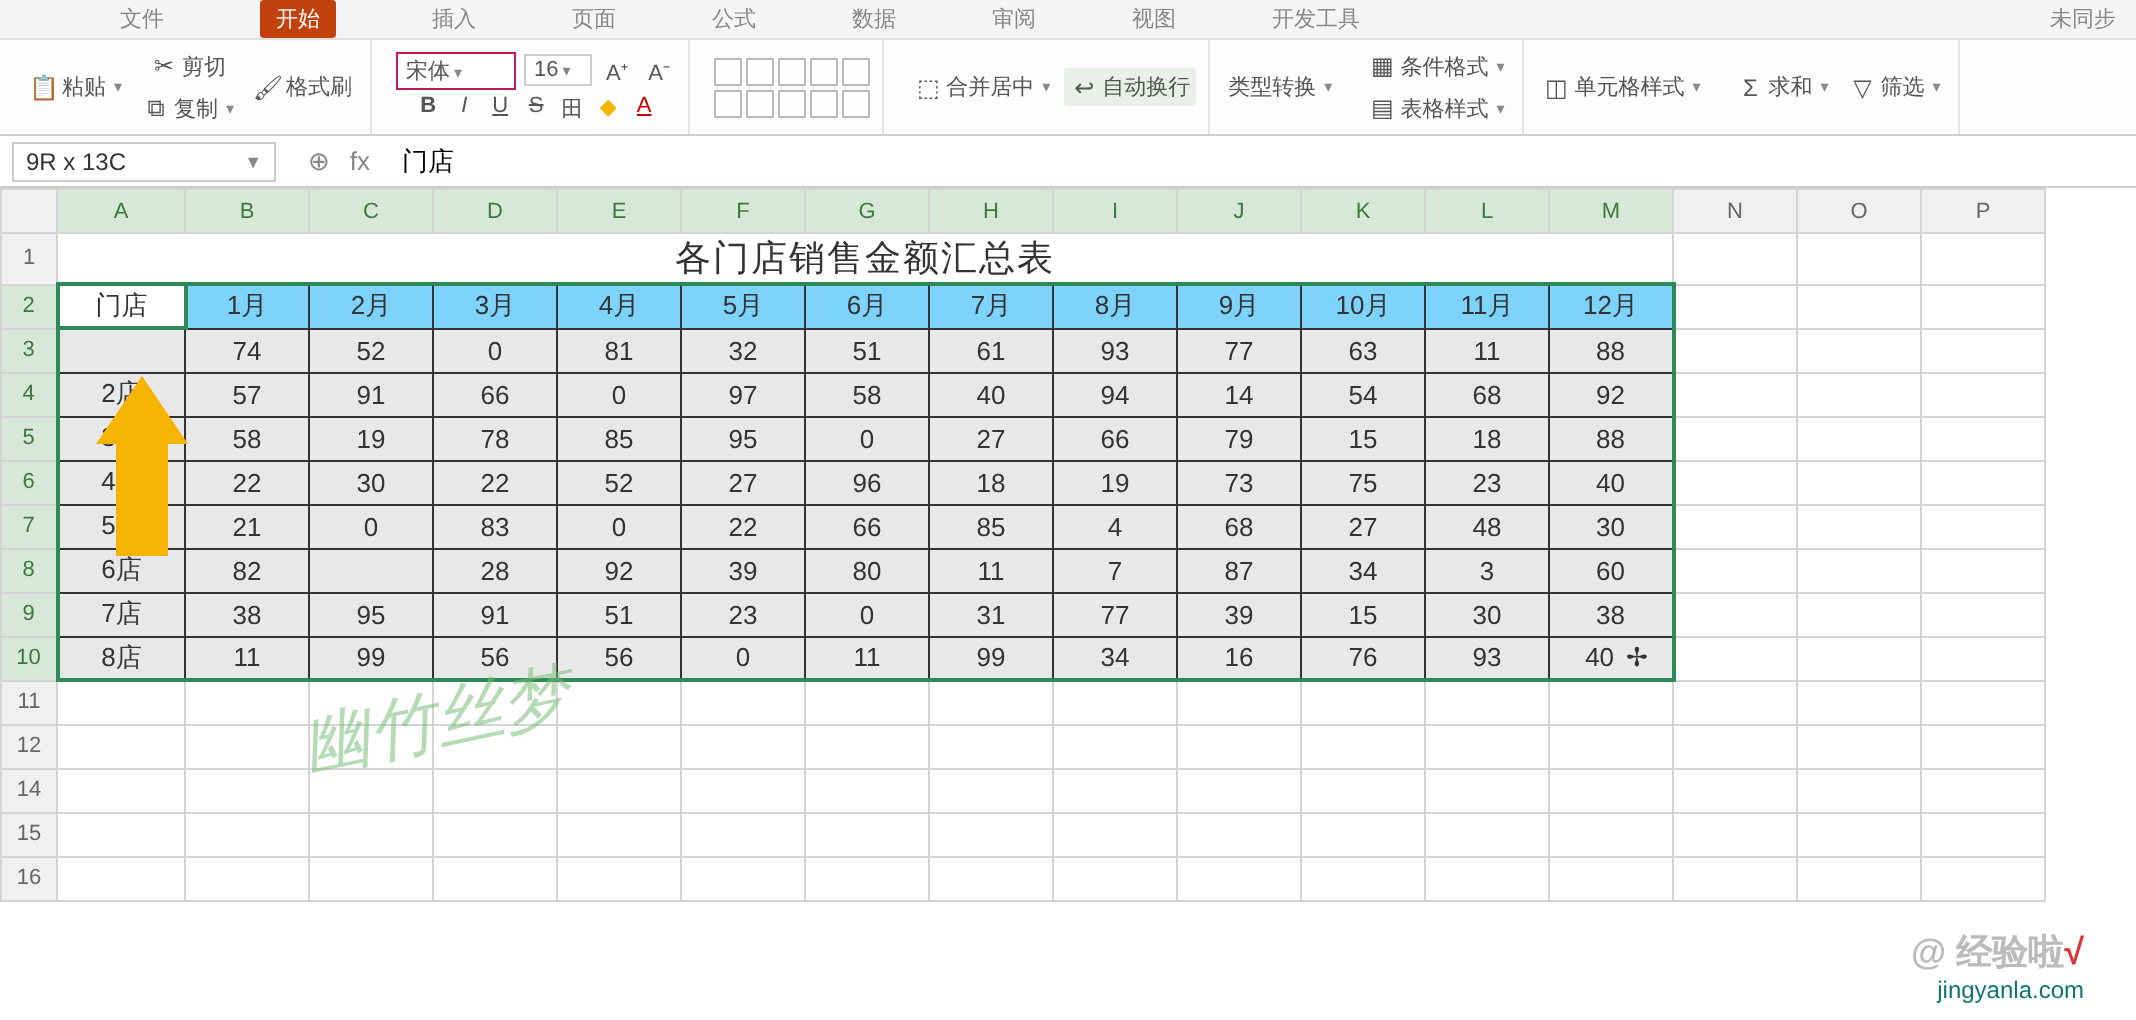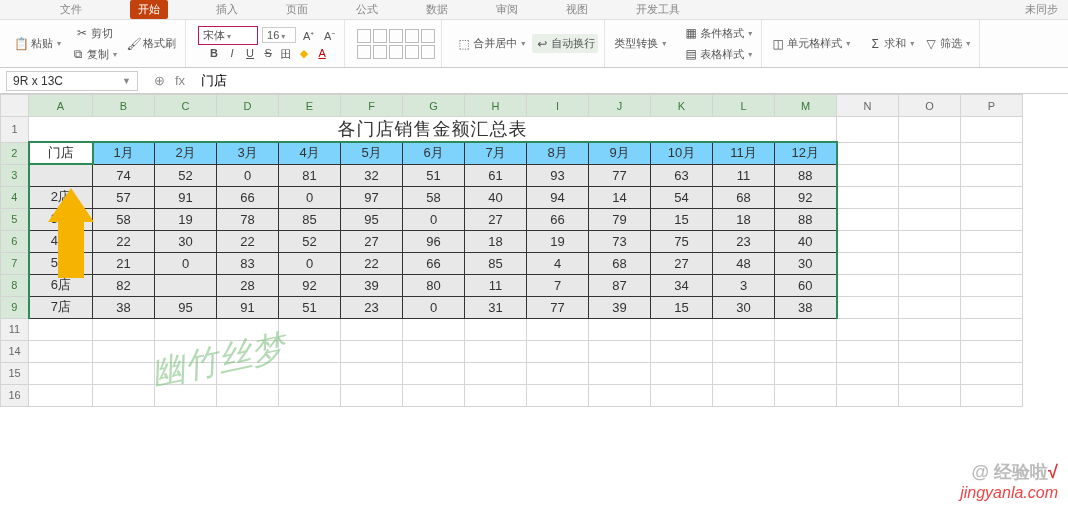--- a/index.html
+++ b/index.html
@@ -57,24 +57,24 @@
 
 
 .arrow { position: absolute; left: 48px; top: 94px; width: 46px; height: 90px; z-index: 50; }
 .arrow-head { width: 0; height: 0; border-left: 23px solid transparent; border-right: 23px solid transparent; border-bottom: 34px solid #f6b300; }
 .arrow-body { width: 26px; height: 56px; background: #f6b300; margin: 0 auto; }
 
 
 .watermark { position: absolute; left: 150px; top: 244px; font-size: 34px; color: rgba(120,190,120,0.55); transform: rotate(-12deg); pointer-events: none; font-style: italic; font-family: cursive; }
 
 
-.brmark { position: absolute; right: 10px; bottom: 8px; text-align: right; color: #ccc; }
+.brmark { position: absolute; right: 26px; bottom: 8px; text-align: right; color: #ccc; }
 .brmark .l1 { font-size: 18px; font-weight: bold; color: #bbb; }
 .brmark .l1 .chk { color: #d33; }
-.brmark .l2 { font-size: 16px; font-style: italic; color: #ef4444; }
+.brmark .l2 { font-size: 12px; color: #0f766e; }
 </style>
 </head>
 <body>
 
 <div class="ribbon-tabs">
   <span class="tab">文件</span>
   <span class="tab active">开始</span>
   <span class="tab">插入</span>
   <span class="tab">页面</span>
   <span class="tab">公式</span>
@@ -376,25 +376,63 @@
           <td class="data-cell">31</td>
           <td class="data-cell">77</td>
           <td class="data-cell">39</td>
           <td class="data-cell">15</td>
           <td class="data-cell">30</td>
           <td class="data-cell sel-border-right">38</td>
           <td></td>
           <td></td>
           <td></td>
         </tr>
+        <tr>
+          <th class="rowhdr selh">10</th>
+          <td class="data-cell sel-border-left sel-border-bottom">8店</td>
+          <td class="data-cell sel-border-bottom">11</td>
+          <td class="data-cell sel-border-bottom">99</td>
+          <td class="data-cell sel-border-bottom">56</td>
+          <td class="data-cell sel-border-bottom">56</td>
+          <td class="data-cell sel-border-bottom">0</td>
+          <td class="data-cell sel-border-bottom">11</td>
+          <td class="data-cell sel-border-bottom">99</td>
+          <td class="data-cell sel-border-bottom">34</td>
+          <td class="data-cell sel-border-bottom">16</td>
+          <td class="data-cell sel-border-bottom">76</td>
+          <td class="data-cell sel-border-bottom">93</td>
+          <td class="data-cell sel-border-right sel-border-bottom">40<span style="position: relative; left: 6px;">✢</span></td>
+          <td></td>
+          <td></td>
+          <td></td>
+        </tr>
       </tbody>
 
   <tbody id="empty-rows">
         <tr>
           <th class="rowhdr">11</th>
+          <td></td>
+          <td></td>
+          <td></td>
+          <td></td>
+          <td></td>
+          <td></td>
+          <td></td>
+          <td></td>
+          <td></td>
+          <td></td>
+          <td></td>
+          <td></td>
+          <td></td>
+          <td></td>
+          <td></td>
+          <td></td>
+        </tr>
+        <tr>
+          <th class="rowhdr">12</th>
           <td></td>
           <td></td>
           <td></td>
           <td></td>
           <td></td>
           <td></td>
           <td></td>
           <td></td>
           <td></td>
           <td></td>

